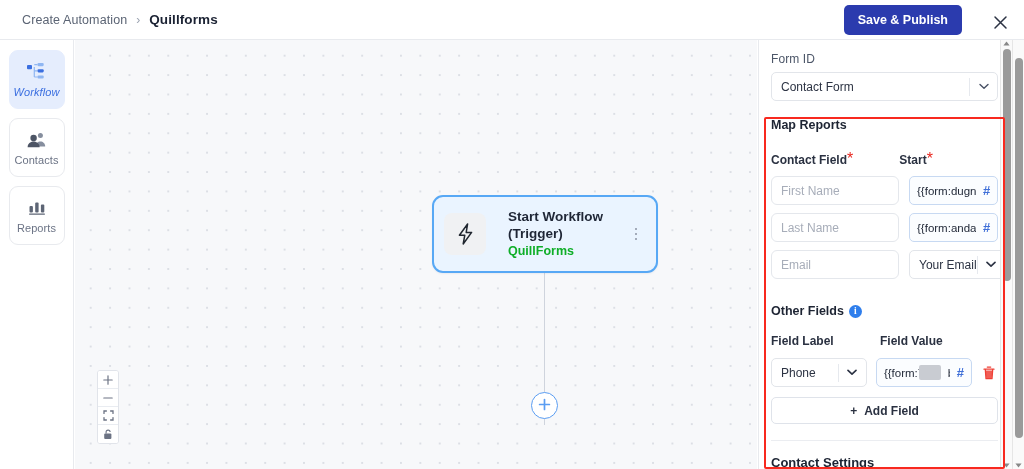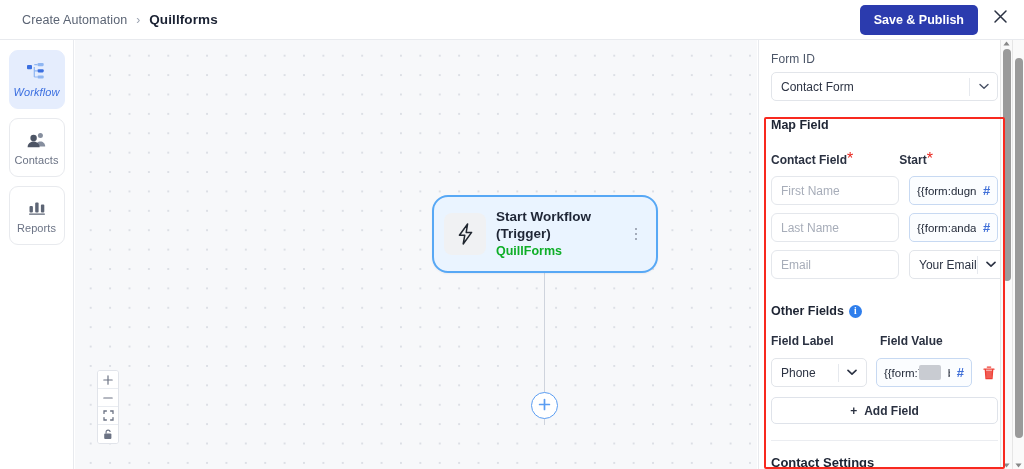--- a/index.html
+++ b/index.html
@@ -14,21 +14,21 @@
   
   .topbar {
     position: absolute; left: 0; top: 0; width: 1024px; height: 40px;
     background: #ffffff; border-bottom: 1px solid #e8eaee;
     display: flex; align-items: center; z-index: 20; padding-left: 8px;
   }
   .breadcrumb { display: flex; align-items: center; gap: 9px; margin-left: 14px; }
   .bc-link { font-size: 12.5px; color: #5b6474; letter-spacing: .1px; }
   .bc-sep { font-size: 12px; color: #9aa2b0; }
   .bc-current { font-size: 13.5px; color: #1b2233; font-weight: 700; letter-spacing: .1px; }
-  .topbar-right { margin-left: auto; display: flex; align-items: flex-start; gap: 10px; margin-right: 12px; }
+  .topbar-right { margin-left: auto; display: flex; align-items: flex-end; gap: 26px; margin-right: 12px; }
   .save-btn {
     background: #2b3bae; color: #ffffff; border: none; border-radius: 5px;
     font-family: "Liberation Sans", sans-serif;
     font-size: 12.5px; font-weight: 600; padding: 8px 14px; cursor: pointer;
     white-space: nowrap;
   }
   .close-x {
     width: 24px; height: 24px; display: flex; align-items: center; justify-content: center;
     cursor: pointer; color: #2b3243;
   }
@@ -56,22 +56,22 @@
   .canvas {
     position: absolute; left: 75px; top: 40px; width: 682px; height: 429px;
     background-color: #f7f8fa;
     background-image: radial-gradient(#dcdfe5 1px, transparent 1.1px);
     background-size: 19.4px 19.4px;
     background-position: 6px 6px;
     overflow: hidden;
   }
   .node {
     position: absolute; left: 357px; top: 155px; width: 226px; height: 78px;
-    background: #eaf4ff; border: 2px solid #57a8f5; border-radius: 16px;
-    display: flex; align-items: center; padding: 0 10px; gap: 10px;
+    background: #eaf4ff; border: 2px solid #57a8f5; border-radius: 11px;
+    display: flex; align-items: center; padding: 0 10px; gap: 22px;
     box-shadow: 0 1px 2px rgba(20,40,80,.06);
     cursor: pointer;
   }
   .node-ico {
     width: 42px; height: 42px; border-radius: 8px; background: #f0f1f3;
     display: flex; align-items: center; justify-content: center; flex: 0 0 auto;
   }
   .node-text { flex: 1 1 auto; min-width: 0; }
   .node-title { font-size: 13.5px; line-height: 17px; color: #1f2636; font-weight: 700; }
   .node-sub { font-size: 12.5px; line-height: 17px; color: #0fae28; font-weight: 700; margin-top: 1px; }
@@ -308,21 +308,21 @@
           <svg width="10" height="7" viewBox="0 0 10 7" aria-hidden="true">
             <path d="M1 1.4 L5 5.2 L9 1.4" stroke="#5b6personal" stroke-width="1.4" fill="none"></path>
             <path d="M1 1.4 L5 5.2 L9 1.4" stroke="#4a5costa" stroke-width="1.4" fill="none"></path>
             <path d="M1 1.4 L5 5.2 L9 1.4" stroke="#485165" stroke-width="1.4" fill="none" stroke-linecap="round" stroke-linejoin="round"></path>
           </svg>
         </span>
       </div>
 
       <div style="height:17px"></div>
 
-      <div class="sec-title">Map Field</div>
+      <div class="sec-title">Map Reports</div>
 
       <div style="height:18px"></div>
 
       <div class="map-row">
         <div style="width:120px">
           <span class="col-head">Contact Field</span><span class="req">*</span>
         </div>
         <div style="width:100px">
           <span class="col-head">Start</span><span class="req">*</span>
         </div>

